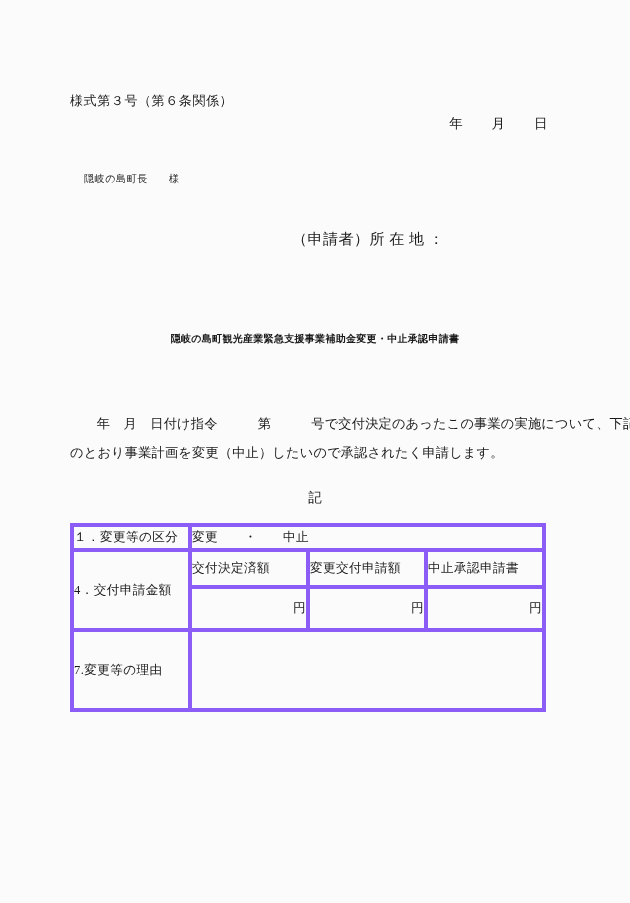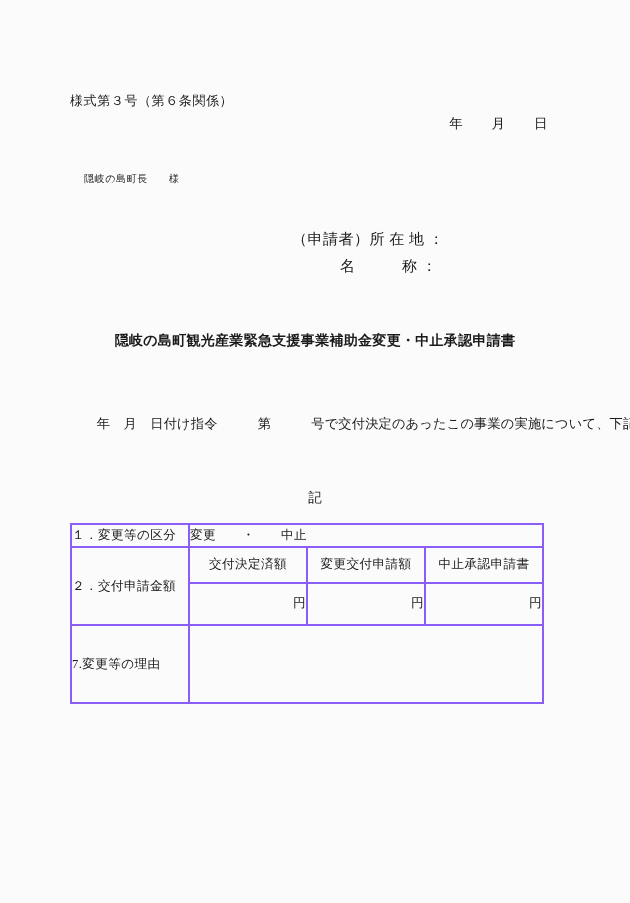--- a/index.html
+++ b/index.html
@@ -66,21 +66,21 @@
     padding-left: 48px;
   }
 
   
   .doc-title {
     position: absolute;
     left: 0;
     right: 0;
     top: 332px;
     text-align: center;
-    font-size: 14px;
+    font-size: 10px;
     font-weight: 600;
     letter-spacing: 0.3px;
   }
 
   
   .body-para {
     position: absolute;
     left: 70px;
     width: 492px;
     top: 409px;
@@ -104,21 +104,21 @@
   .form-table {
     position: absolute;
     left: 70px;
     top: 523px;
     width: 474px;
     border-collapse: collapse;
     font-size: 12.6px;
     table-layout: fixed;
   }
   .form-table td {
-    border: 2px solid #8b5cf6;
+    border: 4px solid #8b5cf6;
     padding: 0;
     vertical-align: middle;
     letter-spacing: 0.4px;
   }
   .lbl-col { width: 118px; }
   .amt-col { width: 118px; }
 
   .cell-label {
     padding: 6px 0 6px 10px;
     white-space: pre;
@@ -128,21 +128,21 @@
   .cell-label.r3 { height: 76px; }
 
   .cell-choice {
     padding: 6px 0 6px 20px;
     white-space: pre;
     height: 21px;
     margin-left: 22px;
   }
 
   .cell-head {
-    text-align: center;
+    text-align: left;
     height: 32px;
     padding: 2px 0;
   }
 
   .cell-amount {
     height: 38px;
     text-align: right;
     padding: 0 10px 6px 0;
     vertical-align: bottom;
   }
@@ -157,45 +157,45 @@
 <div class="page">
 
   <div class="abs form-no">様式第３号（第６条関係）</div>
 
   <div class="abs date-line">年　　月　　日</div>
 
   <div class="abs addressee">隠岐の島町長　　様</div>
 
   <div class="applicant">
     <span class="applicant-row">（申請者）所 在 地 ：</span>
-    <span class="applicant-row indent">名　　　称 ：</span>
   </div>
 
   <div class="doc-title">隠岐の島町観光産業緊急支援事業補助金変更・中止承認申請書</div>
 
   <div class="body-para">
     <span class="ln">　　年　月　日付け指令　　　第　　　号で交付決定のあったこの事業の実施について、下記</span>
+    <span class="ln">のとおり事業計画を変更（中止）したいので承認されたく申請します。</span>
   </div>
 
   <div class="kiji">記</div>
 
   <table class="form-table">
     <colgroup>
       <col class="lbl-col">
       <col class="amt-col">
       <col class="amt-col">
       <col class="amt-col">
     </colgroup>
     <tbody>
       <tr>
         <td class="cell-label r1">１．変更等の区分</td>
         <td class="cell-choice" colspan="3">変更　　・　　中止</td>
       </tr>
       <tr>
-        <td class="cell-label r2" rowspan="2">２．交付申請金額</td>
+        <td class="cell-label r2" rowspan="2">4．交付申請金額</td>
         <td class="cell-head">交付決定済額</td>
         <td class="cell-head">変更交付申請額</td>
         <td class="cell-head">中止承認申請書</td>
       </tr>
       <tr>
         <td class="cell-amount">円</td>
         <td class="cell-amount">円</td>
         <td class="cell-amount">円</td>
       </tr>
       <tr>

